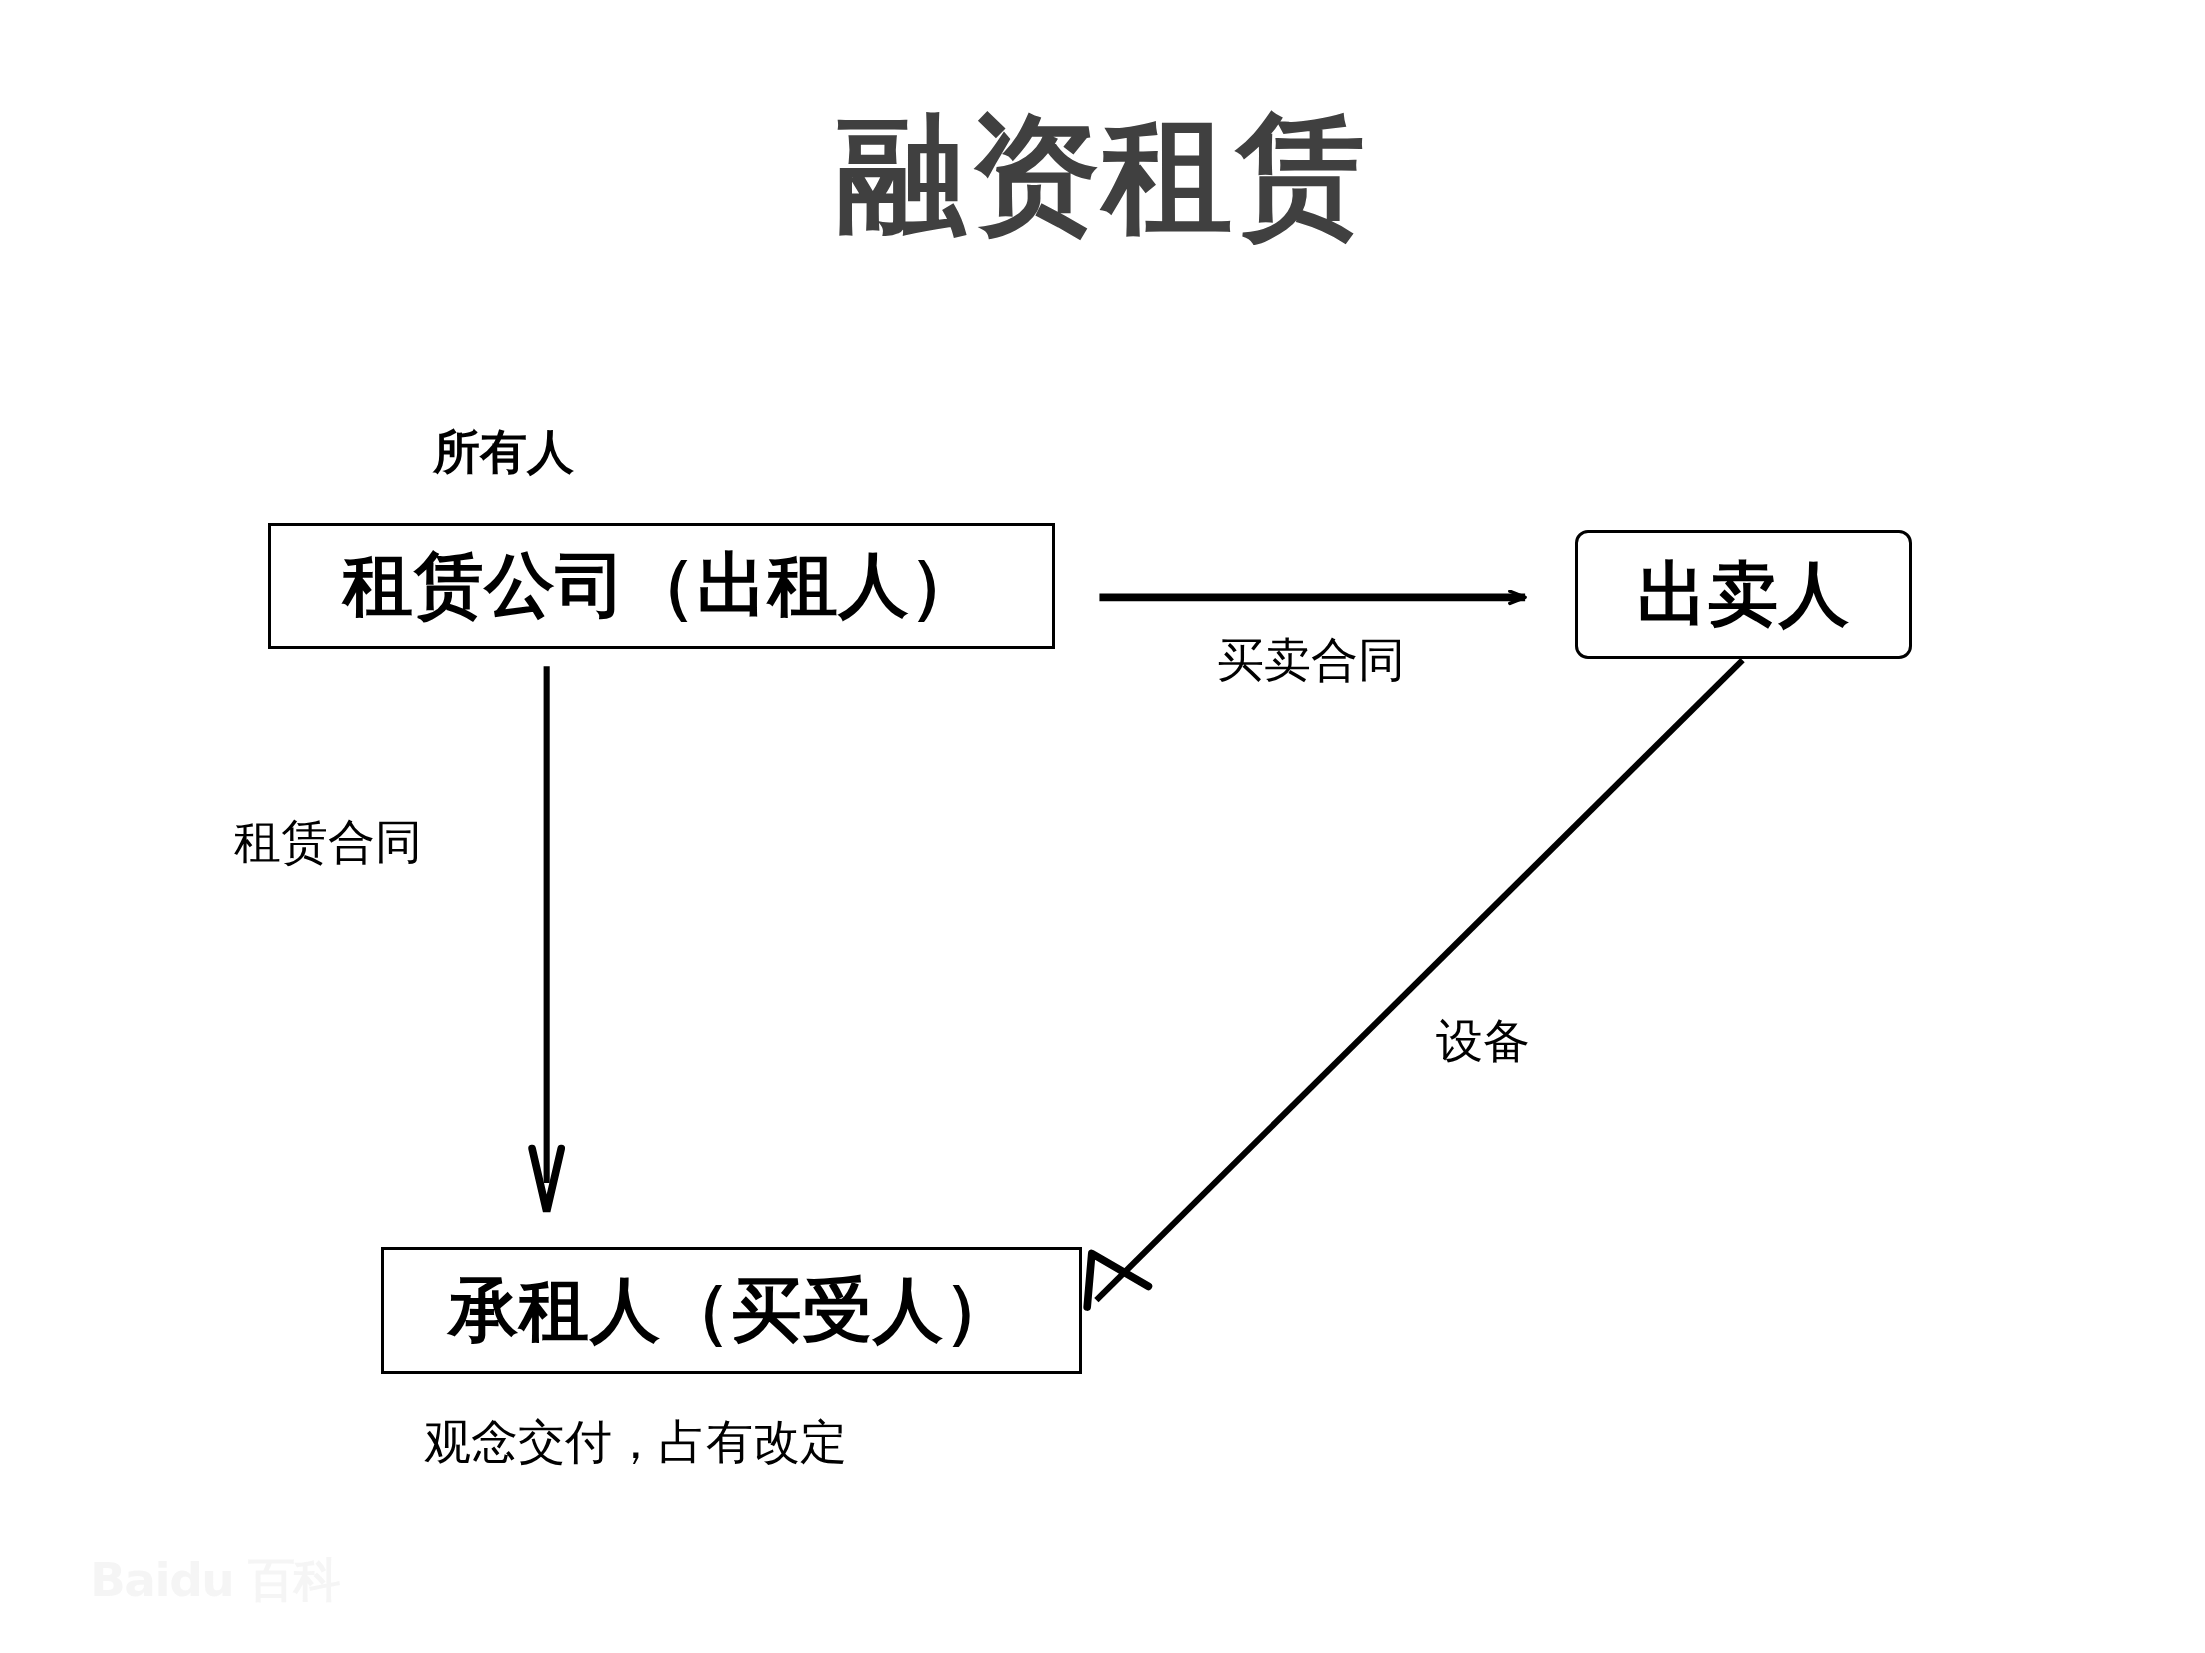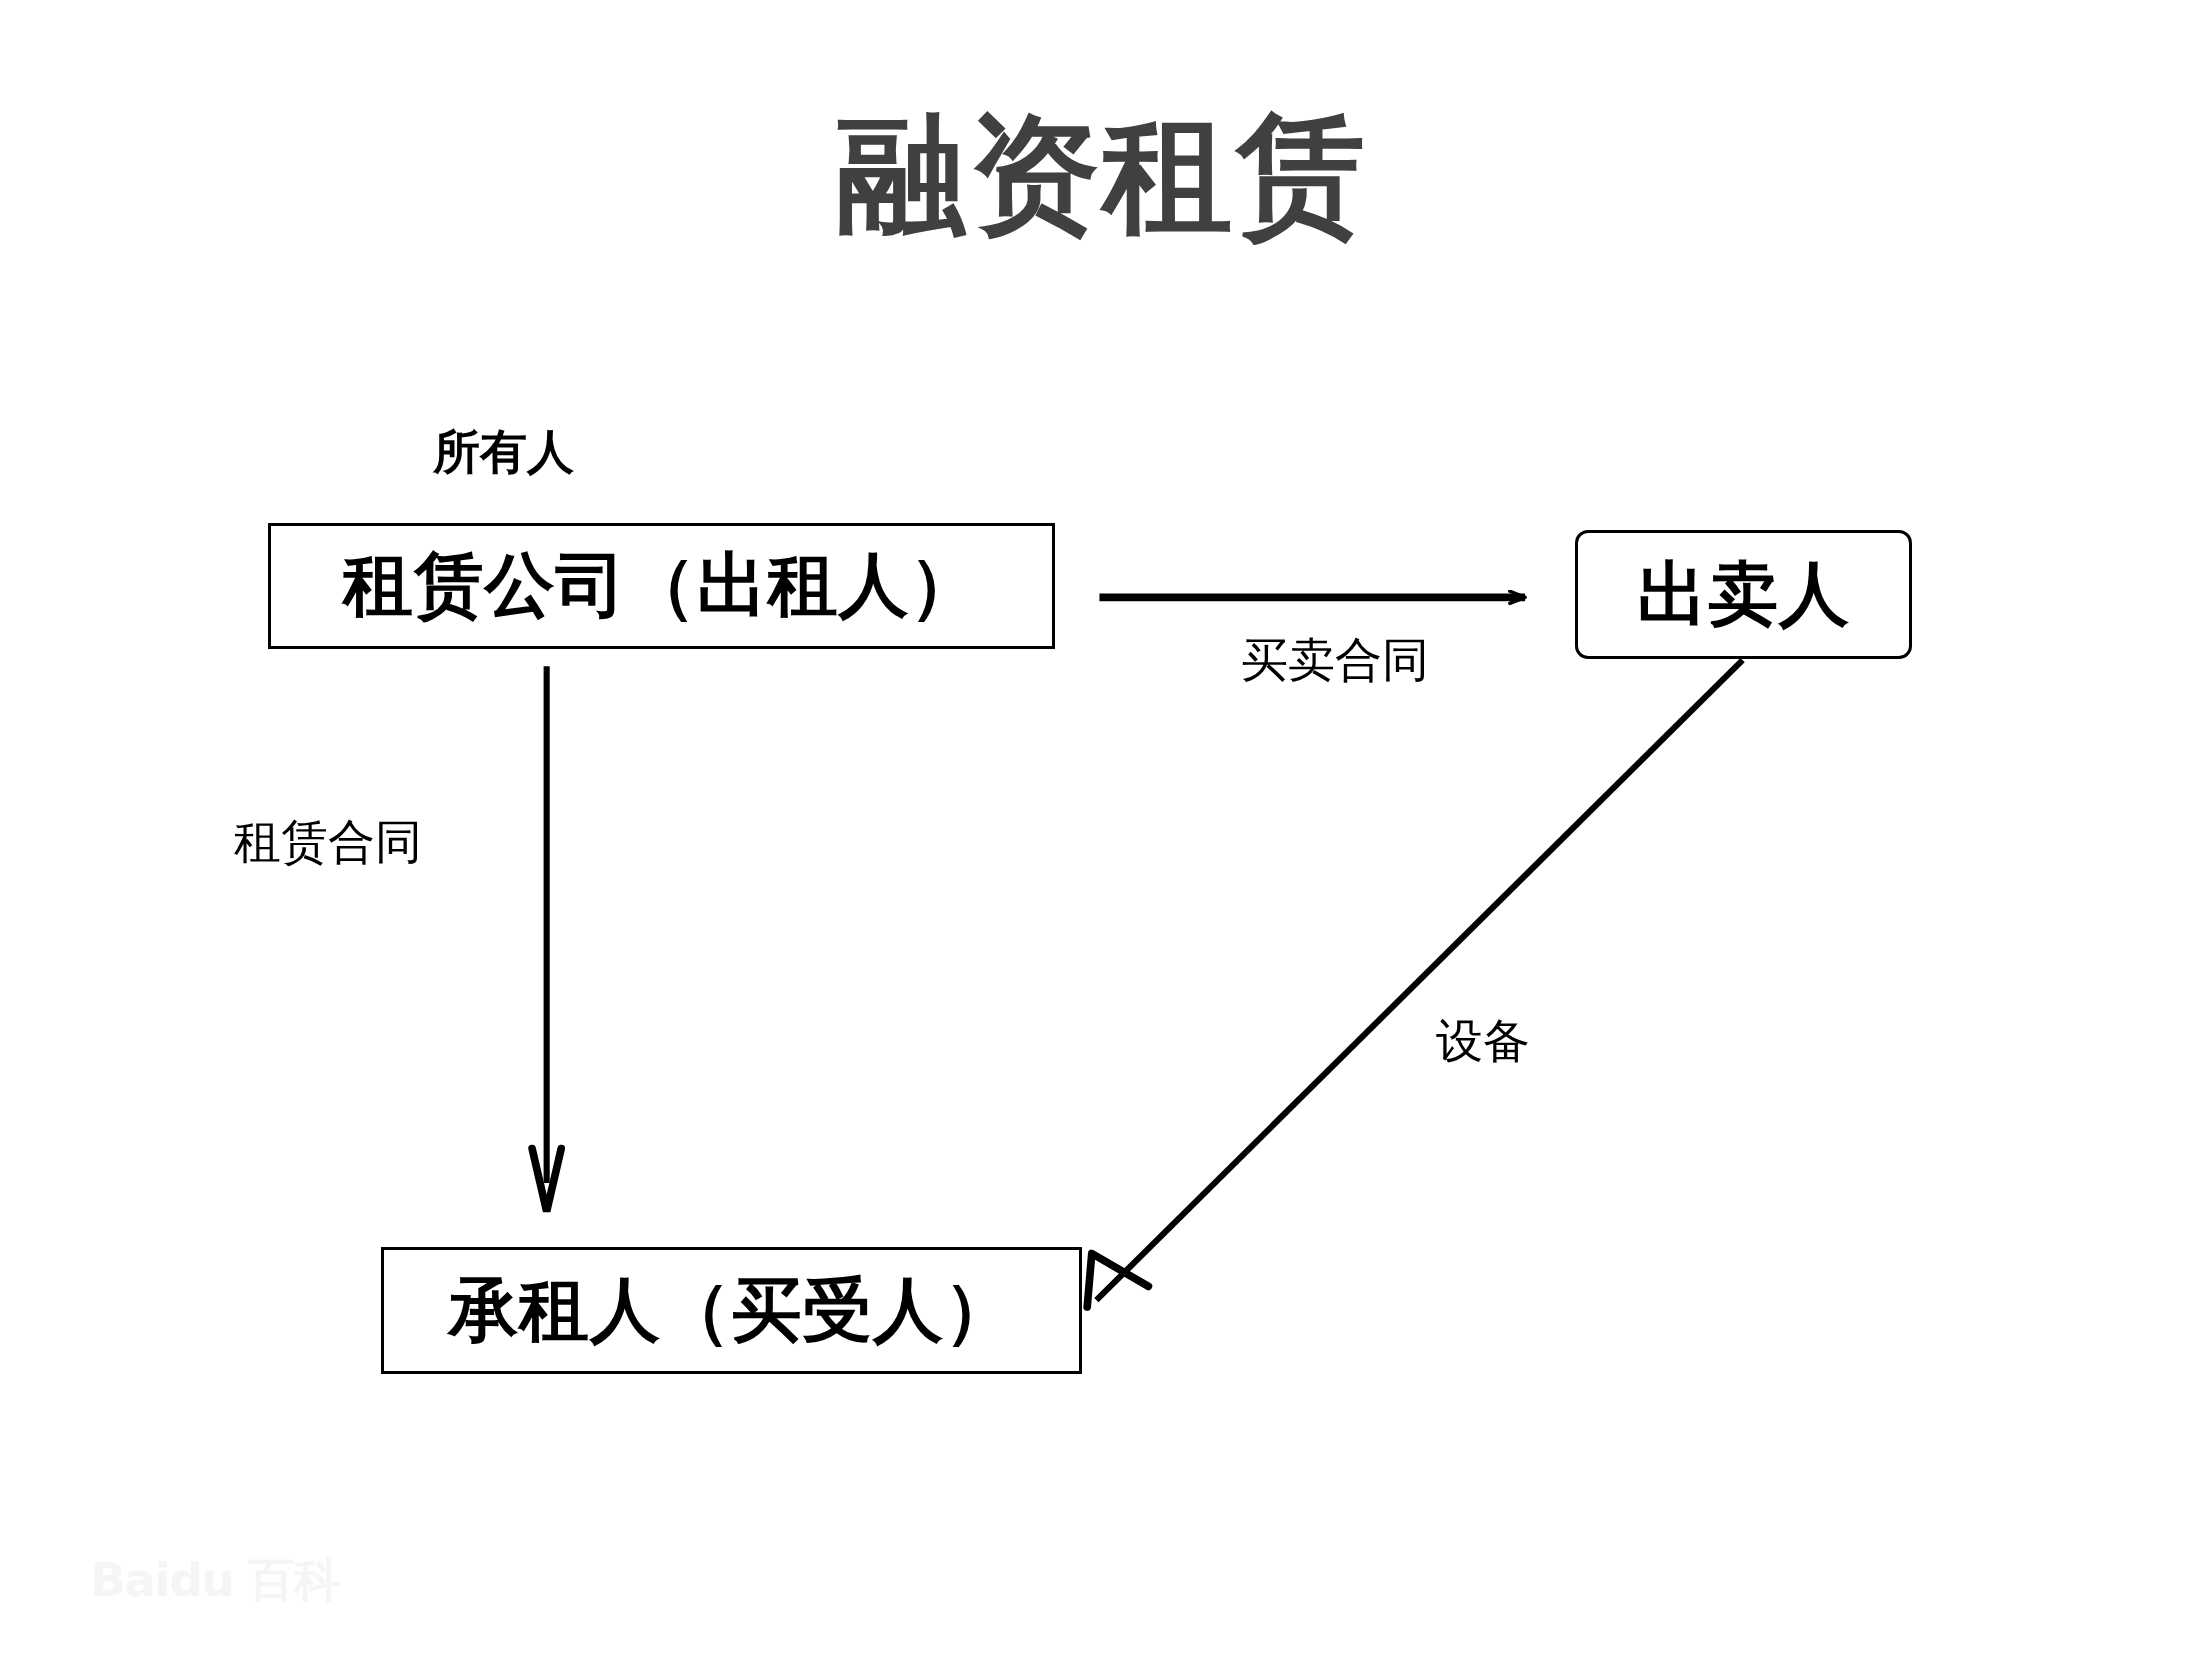--- a/index.html
+++ b/index.html
@@ -82,21 +82,20 @@
   #label-owner {
     left: 433px;
     top: 423px;
     font-size: 47px;
     font-weight: bold;
   }
   #label-sales-contract {
     left: 1217px;
     top: 631px;
     font-size: 47px;
-    margin-left: 24px;
   }
   #label-lease-contract {
     left: 234px;
     top: 813px;
     font-size: 47px;
   }
   #label-equipment {
     left: 1436px;
     top: 1012px;
     font-size: 47px;
@@ -181,20 +180,21 @@
 
   <div class="node-box" id="node-lessee">承租人（买受人）</div>
 
   <div class="plain-label" id="label-sales-contract">买卖合同</div>
 
   <div class="plain-label" id="label-lease-contract">租赁合同</div>
 
   <div class="plain-label" id="label-equipment">设备</div>
 
   <div class="plain-label" id="caption-lessee">
+    <span class="caption-line">观念交付，占有改定</span>
   </div>
 
   <div id="watermark">
     <span class="wm-text">Baidu 百科</span>
   </div>
 
 </div>
 
 
 </body></html>

